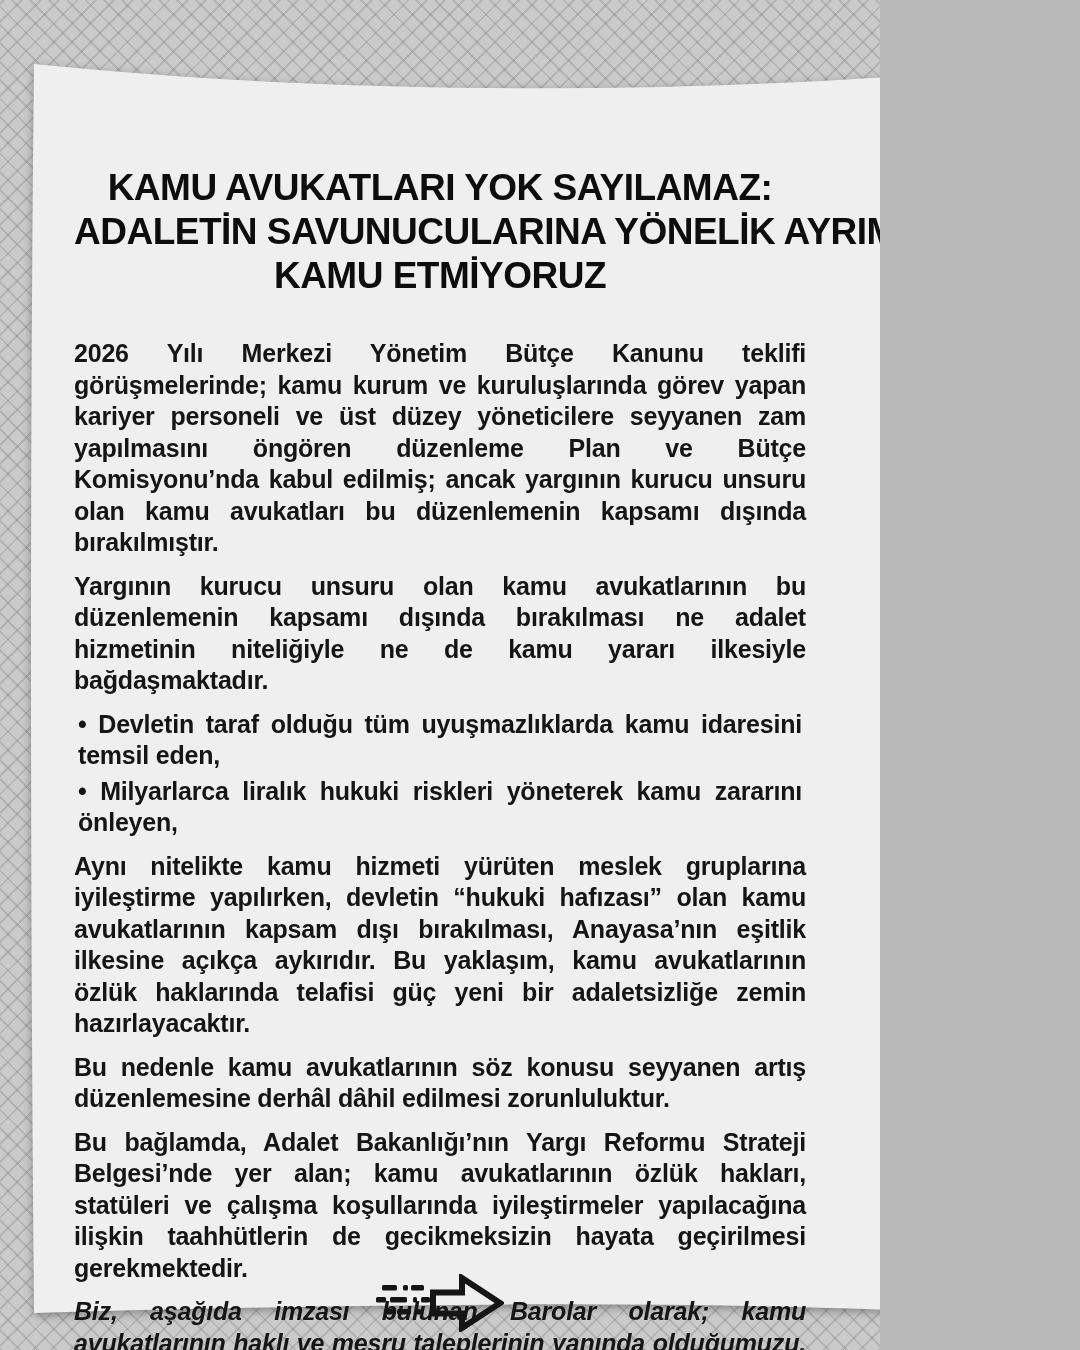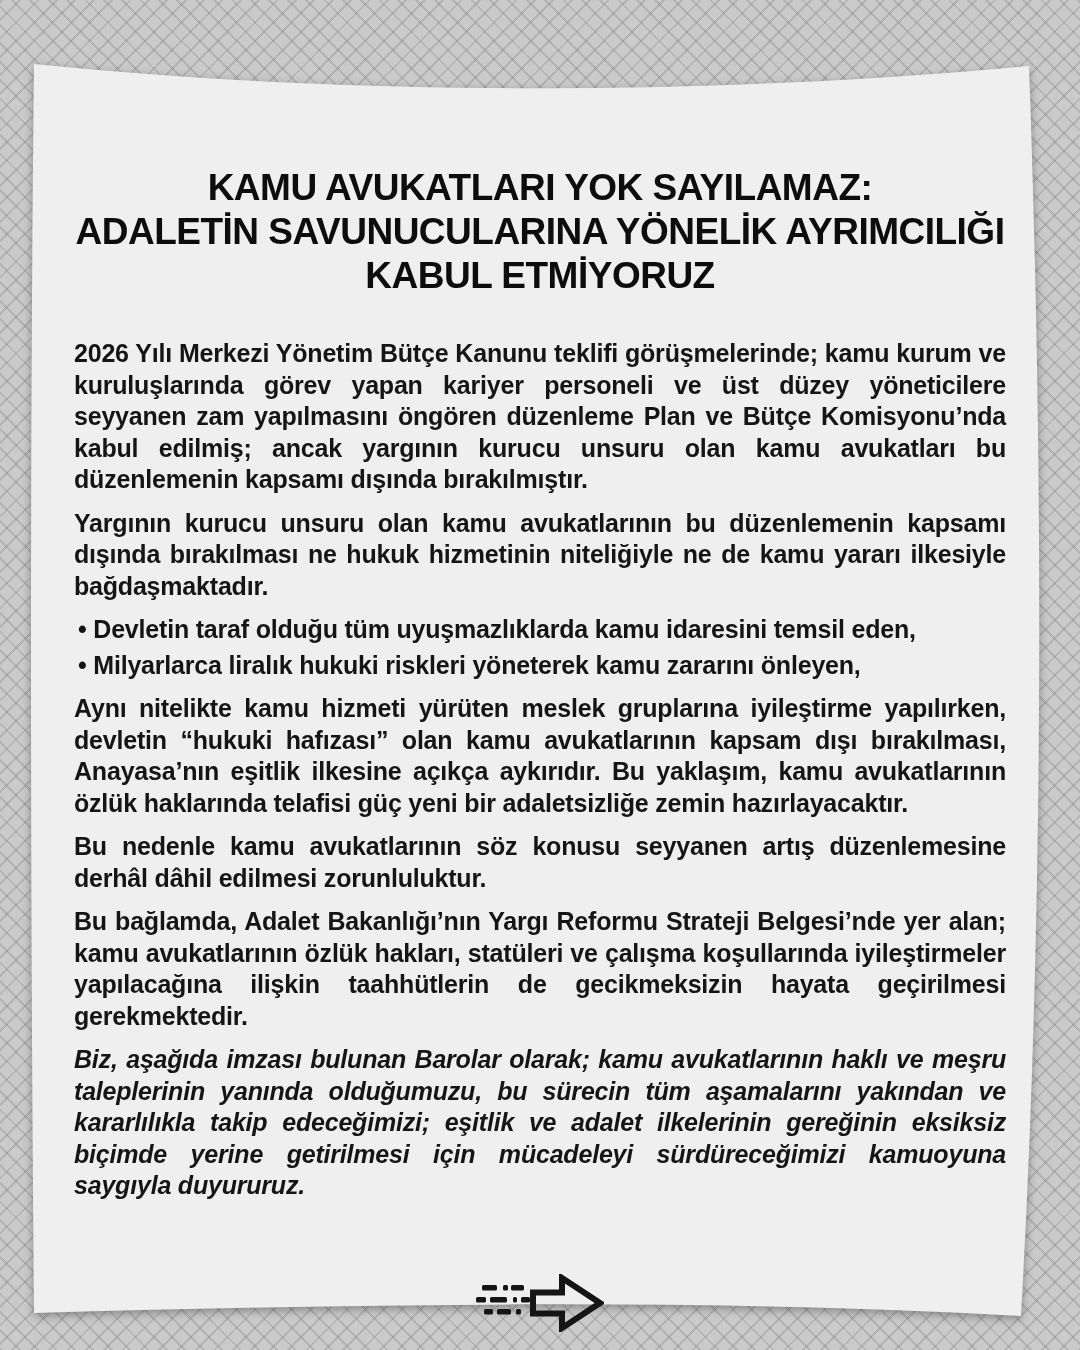--- a/index.html
+++ b/index.html
@@ -3,21 +3,21 @@
 <meta charset="utf-8">
 <style>
   html, body {
     margin: 0;
     padding: 0;
     background: #b9b9b9;
     font-family: "Liberation Sans", sans-serif;
   }
   .page {
     position: relative;
-    width: 1080px;
+    width: 880px;
     height: 1350px;
     overflow: hidden;
     background-color: #cacaca;
     background-image:
       repeating-linear-gradient(45deg,  rgba(120,120,120,0.28) 0 2px, transparent 2px 13px),
       repeating-linear-gradient(-45deg, rgba(120,120,120,0.28) 0 2px, transparent 2px 13px);
   }
   .paper-svg {
     position: absolute;
     left: 0; top: 0;
@@ -74,25 +74,25 @@
              C 1042 420, 1046 880, 1021 1316
              C 700 1298, 360 1304, 34 1313
              C 30 880, 30 420, 34 64 Z" fill="#efefef"></path>
   </svg>
 
   <div class="content">
 
     <h1 class="title">
       <span class="tline">KAMU AVUKATLARI YOK SAYILAMAZ:</span>
       <span class="tline">ADALETİN SAVUNUCULARINA YÖNELİK AYRIMCILIĞI</span>
-      <span class="tline">KABUL ETMİYORUZ</span>
+      <span class="tline">KAMU ETMİYORUZ</span>
     </h1>
 
     <p class="para">2026 Yılı Merkezi Yönetim Bütçe Kanunu teklifi görüşmelerinde; kamu kurum ve kuruluşlarında görev yapan kariyer personeli ve üst düzey yöneticilere seyyanen zam yapılmasını öngören düzenleme Plan ve Bütçe Komisyonu’nda kabul edilmiş; ancak yargının kurucu unsuru olan kamu avukatları bu düzenlemenin kapsamı dışında bırakılmıştır.</p>
-    <p class="para">Yargının kurucu unsuru olan kamu avukatlarının bu düzenlemenin kapsamı dışında bırakılması ne hukuk hizmetinin niteliğiyle ne de kamu yararı ilkesiyle bağdaşmaktadır.</p>
+    <p class="para">Yargının kurucu unsuru olan kamu avukatlarının bu düzenlemenin kapsamı dışında bırakılması ne adalet hizmetinin niteliğiyle ne de kamu yararı ilkesiyle bağdaşmaktadır.</p>
 
     <div class="bullets">
       <p class="bullet">• Devletin taraf olduğu tüm uyuşmazlıklarda kamu idaresini temsil eden,</p>
       <p class="bullet">• Milyarlarca liralık hukuki riskleri yöneterek kamu zararını önleyen,</p>
     </div>
 
     <p class="para">Aynı nitelikte kamu hizmeti yürüten meslek gruplarına iyileştirme yapılırken, devletin “hukuki hafızası” olan kamu avukatlarının kapsam dışı bırakılması, Anayasa’nın eşitlik ilkesine açıkça aykırıdır. Bu yaklaşım, kamu avukatlarının özlük haklarında telafisi güç yeni bir adaletsizliğe zemin hazırlayacaktır.</p>
     <p class="para">Bu nedenle kamu avukatlarının söz konusu seyyanen artış düzenlemesine derhâl dâhil edilmesi zorunluluktur.</p>
     <p class="para">Bu bağlamda, Adalet Bakanlığı’nın Yargı Reformu Strateji Belgesi’nde yer alan; kamu avukatlarının özlük hakları, statüleri ve çalışma koşullarında iyileştirmeler yapılacağına ilişkin taahhütlerin de gecikmeksizin hayata geçirilmesi gerekmektedir.</p>
     <p class="para">Biz, aşağıda imzası bulunan Barolar olarak; kamu avukatlarının haklı ve meşru taleplerinin yanında olduğumuzu, bu sürecin tüm aşamalarını yakından ve kararlılıkla takip edeceğimizi; eşitlik ve adalet ilkelerinin gereğinin eksiksiz biçimde yerine getirilmesi için mücadeleyi sürdüreceğimizi kamuoyuna saygıyla duyururuz.</p>

